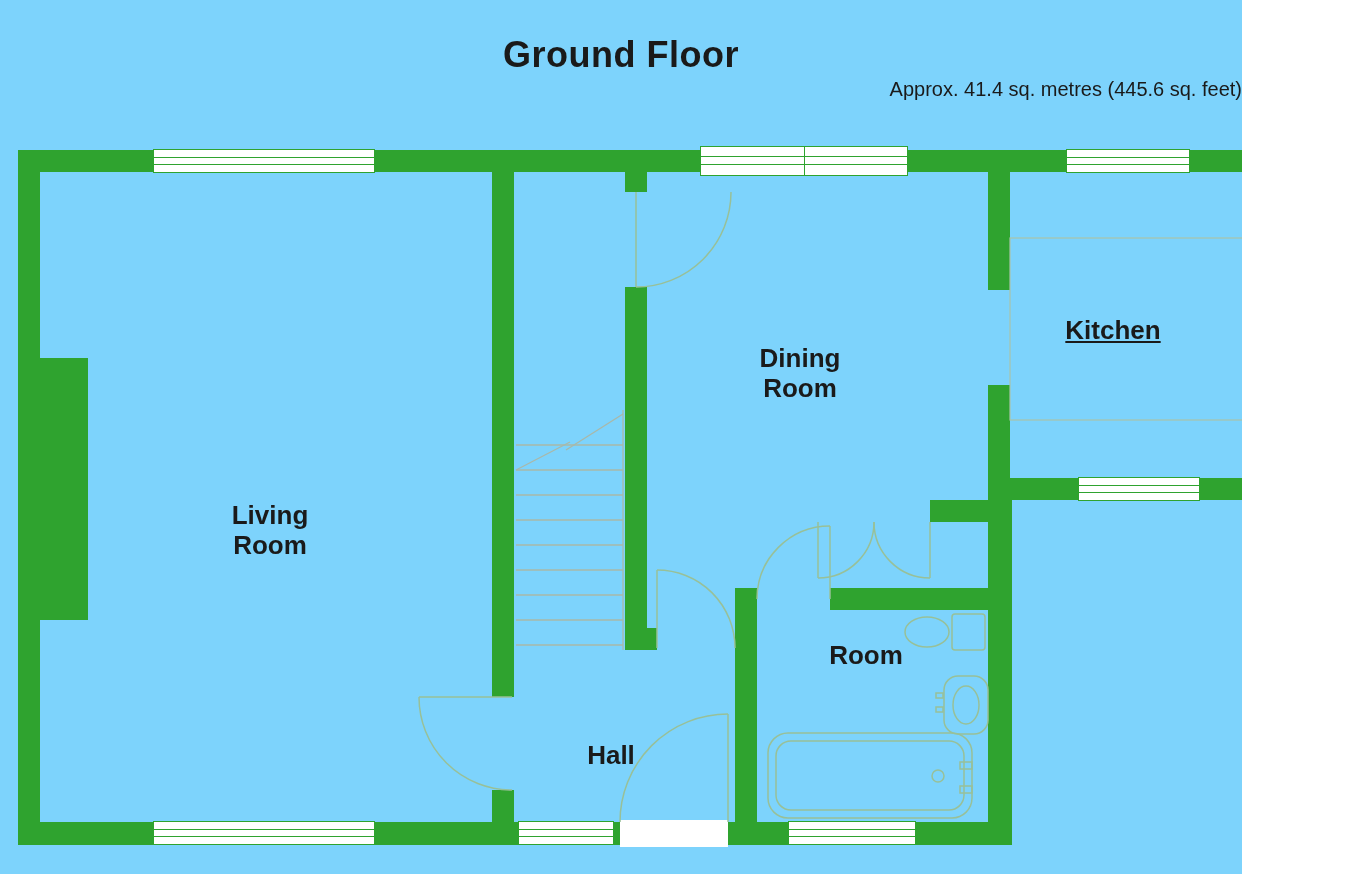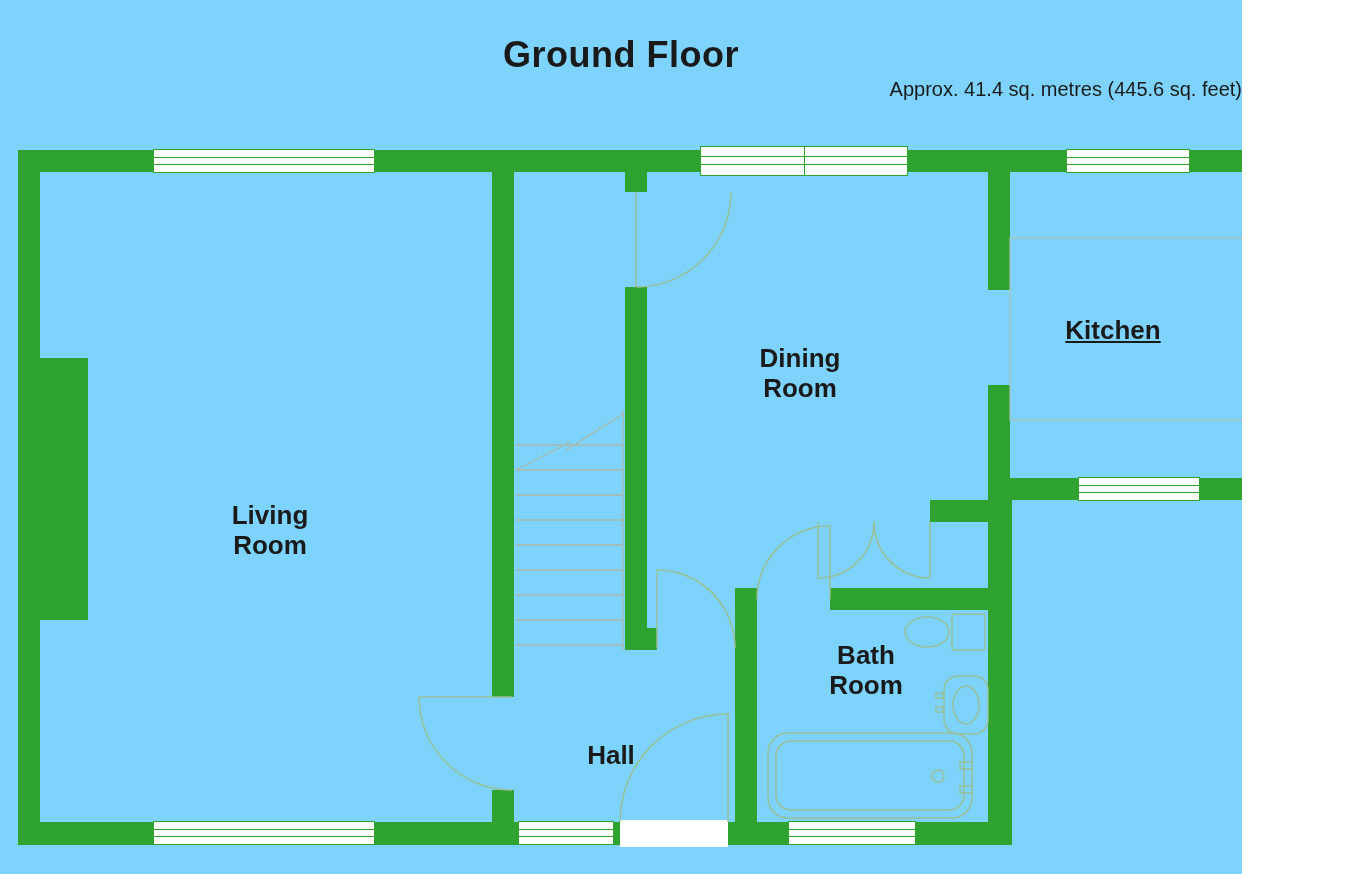--- a/index.html
+++ b/index.html
@@ -158,17 +158,16 @@
     <span style="display:block">Dining</span>
     <span style="display:block">Room</span>
   </div>
   <div class="room-label" style="left:1003px;top:315px;text-decoration:underline;">
     <span style="display:block">Kitchen</span>
   </div>
   <div class="room-label" style="left:501px;top:701px;margin-top:39px;">
     <span style="display:block">Hall</span>
   </div>
   <div class="room-label" style="left:756px;top:640px;">
-    <span style="display:block">Bath</span>
     <span style="display:block">Room</span>
   </div>
 
 </div>
 
 </body></html>

